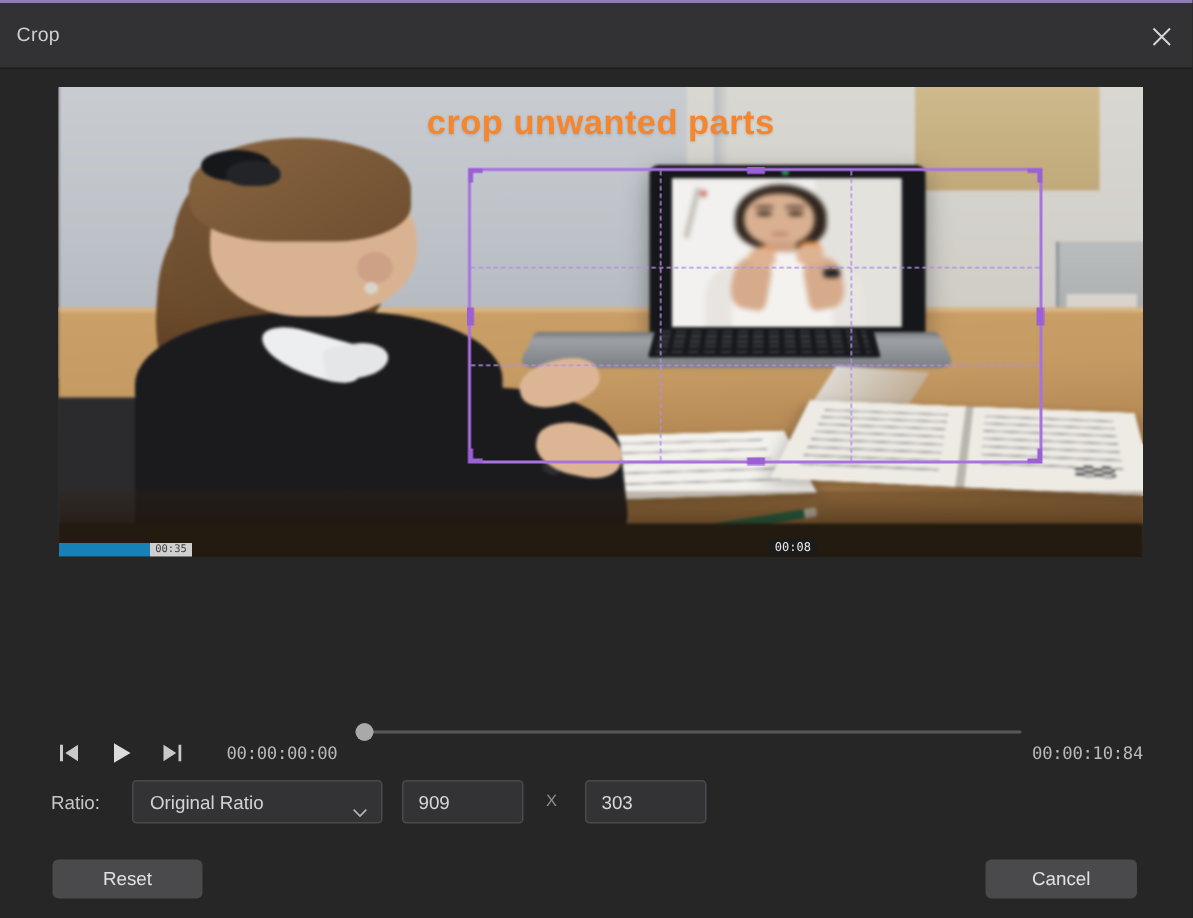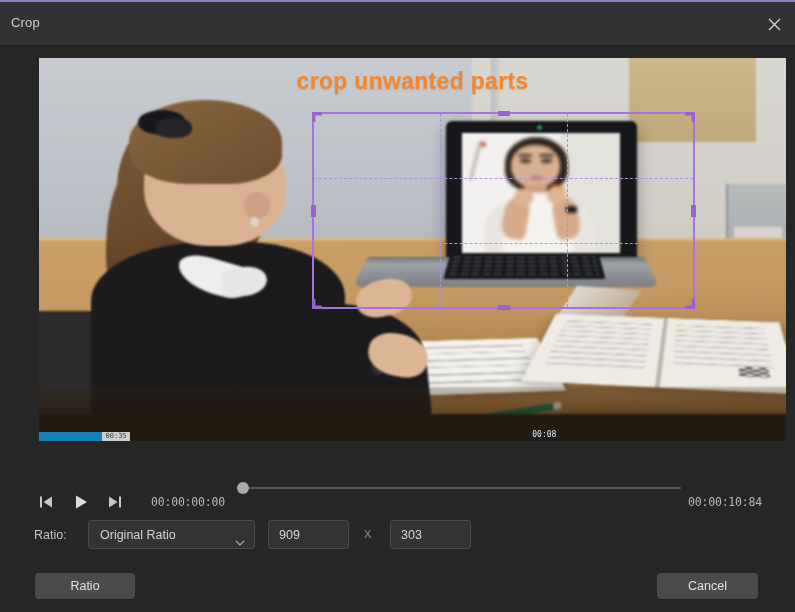--- a/index.html
+++ b/index.html
@@ -55,24 +55,23 @@
     align-items: center;
     justify-content: center;
     cursor: pointer;
   }
   #close-button svg { display: block; }
 
   
   #preview {
     position: absolute;
     left: 39px; top: 58px;
-    width: 723px; height: 383px;
+    width: 723px; height: 313px;
     overflow: hidden;
     background: #000000;
-    padding-left: 24px;
   }
   #scene { position: absolute; inset: 0; }
 
   
   .wall-left {
     position: absolute; left: 0; top: 0; width: 62%; height: 62%;
     background: linear-gradient(180deg, #c8ccd1 0%, #bcc1c7 55%, #aeb4ba 100%);
   }
   .wall-right {
     position: absolute; left: 58%; top: 0; width: 42%; height: 60%;
@@ -714,17 +713,17 @@
     </div>
 
     <div id="xsep">X</div>
 
     <div id="height-field" class="num-field">
       <span class="num-value">303</span>
     </div>
   </div>
 
   <div id="footer">
-    <div id="btn-reset" class="btn">Ratio</div>
+    <div id="btn-reset" class="btn">Reset</div>
     <div id="btn-cancel" class="btn">Cancel</div>
   </div>
 
 </div>
 
 </body></html>

